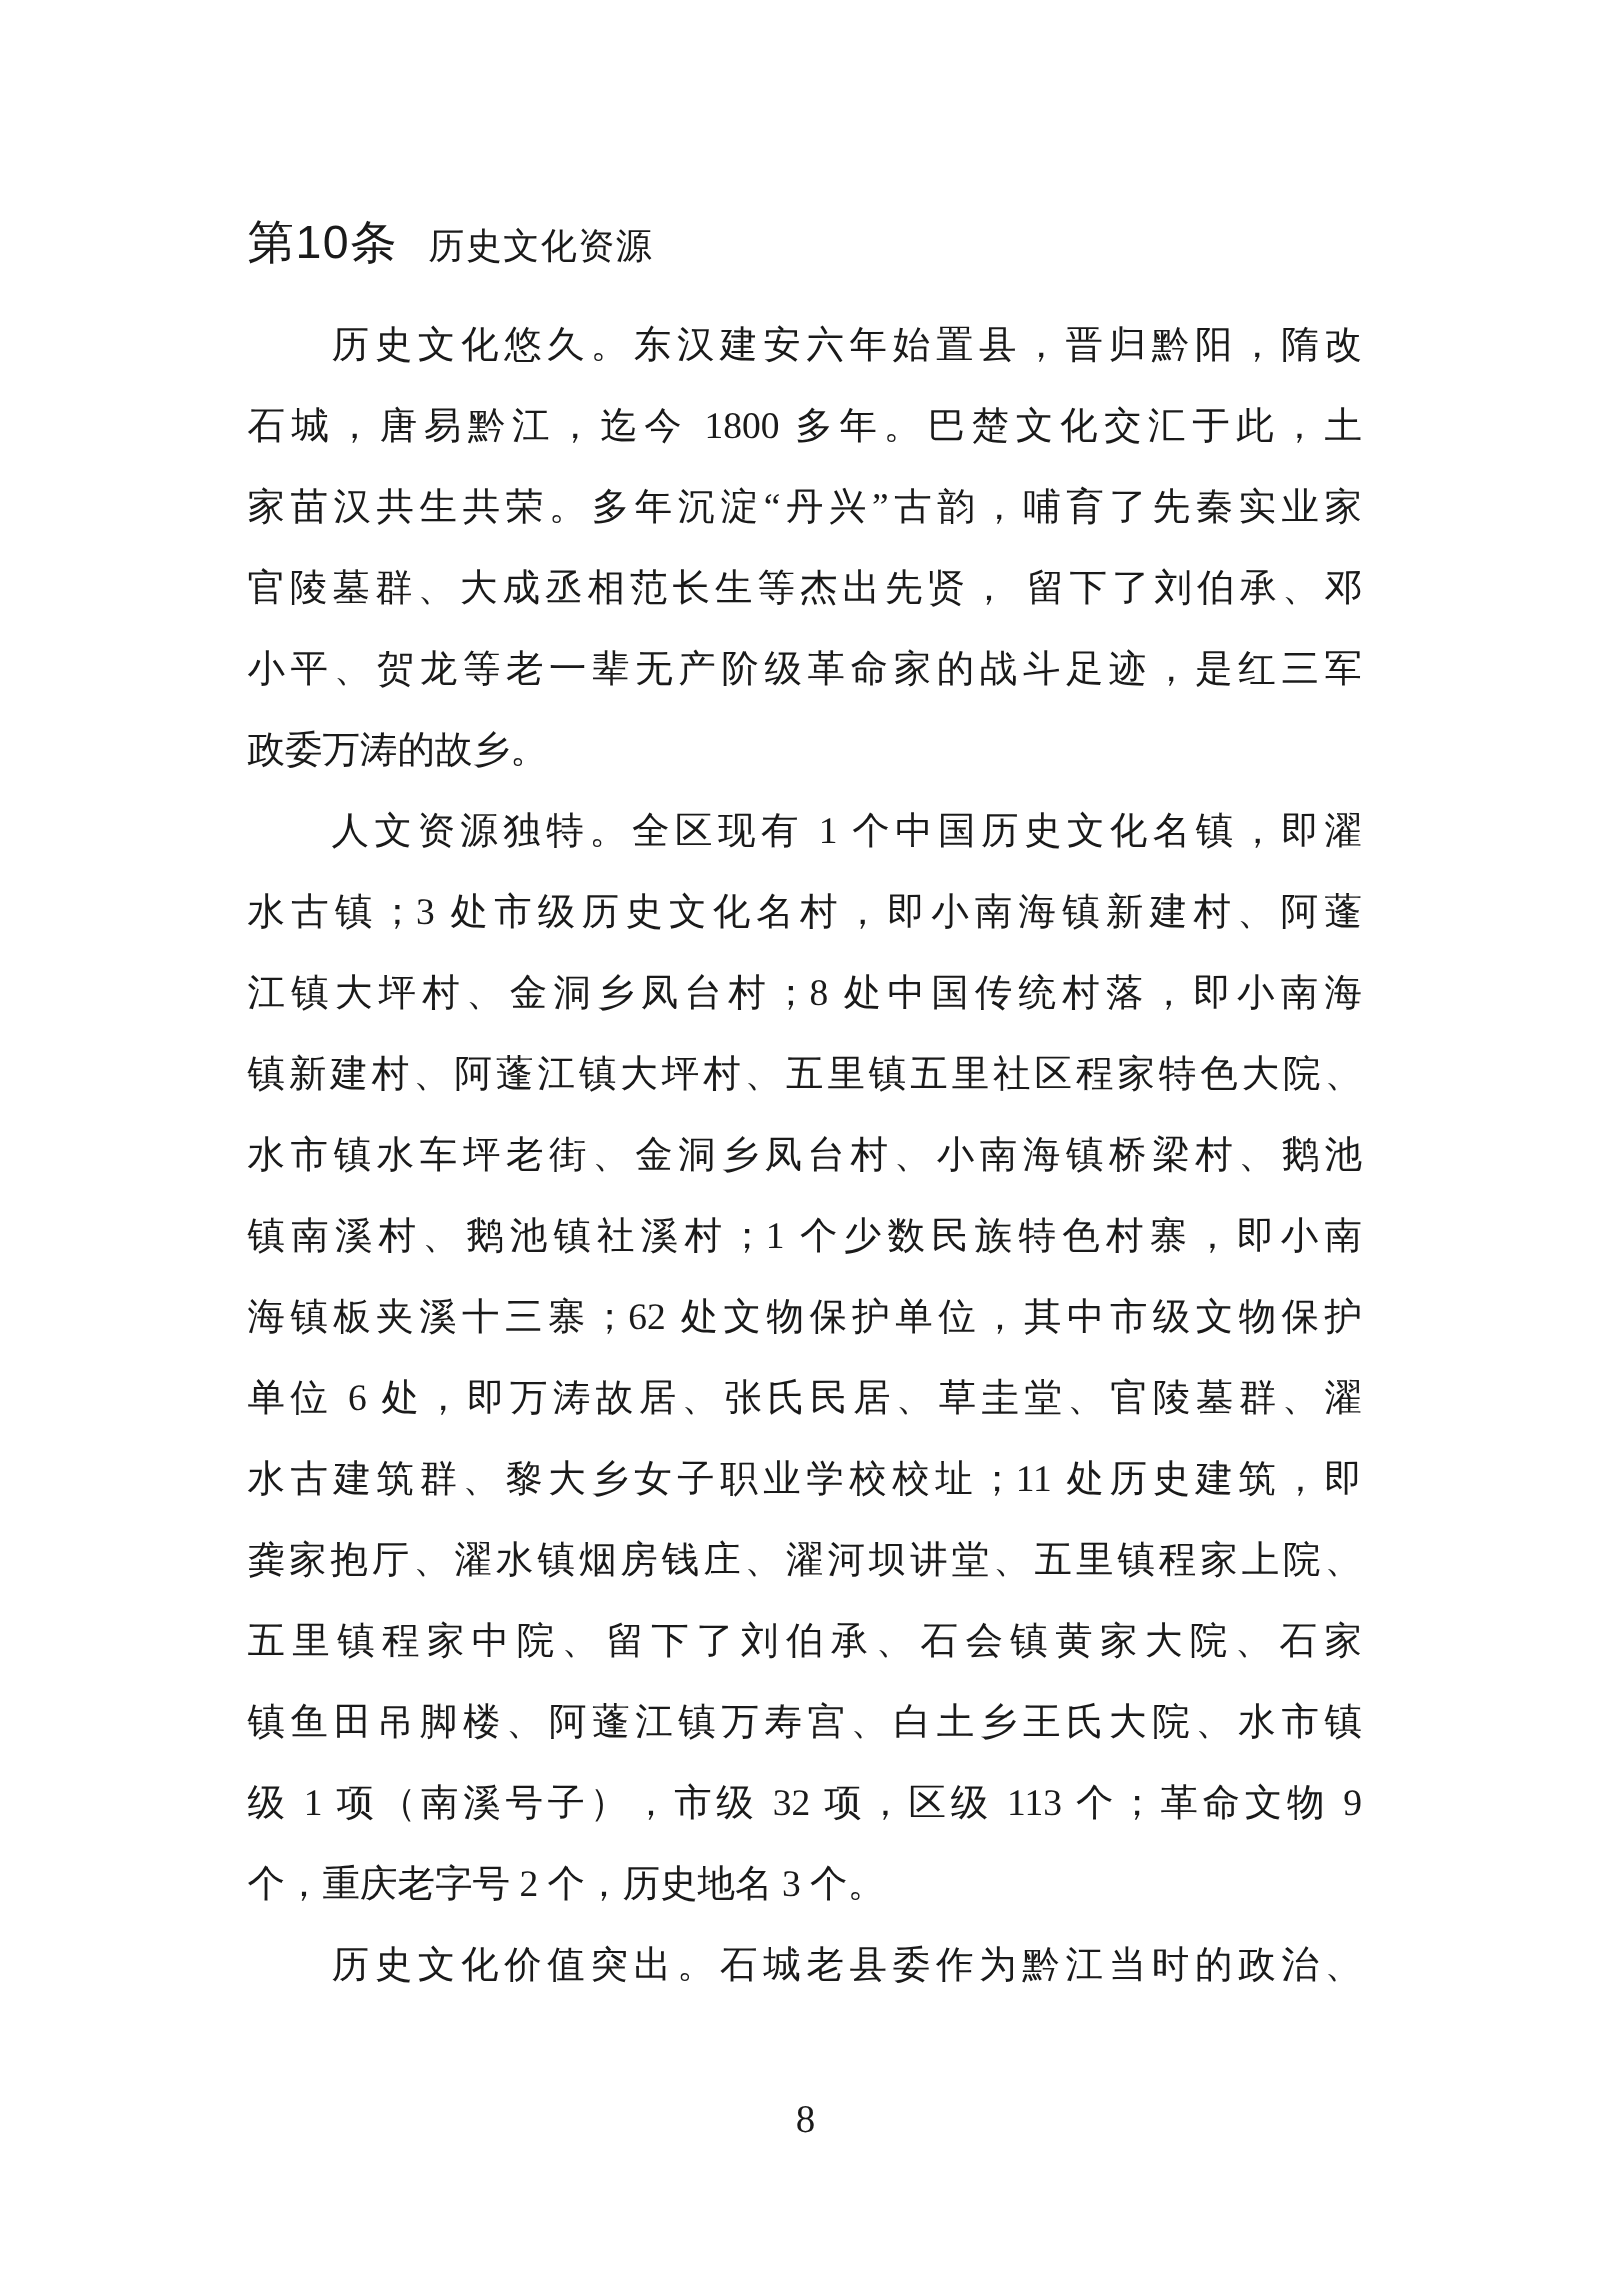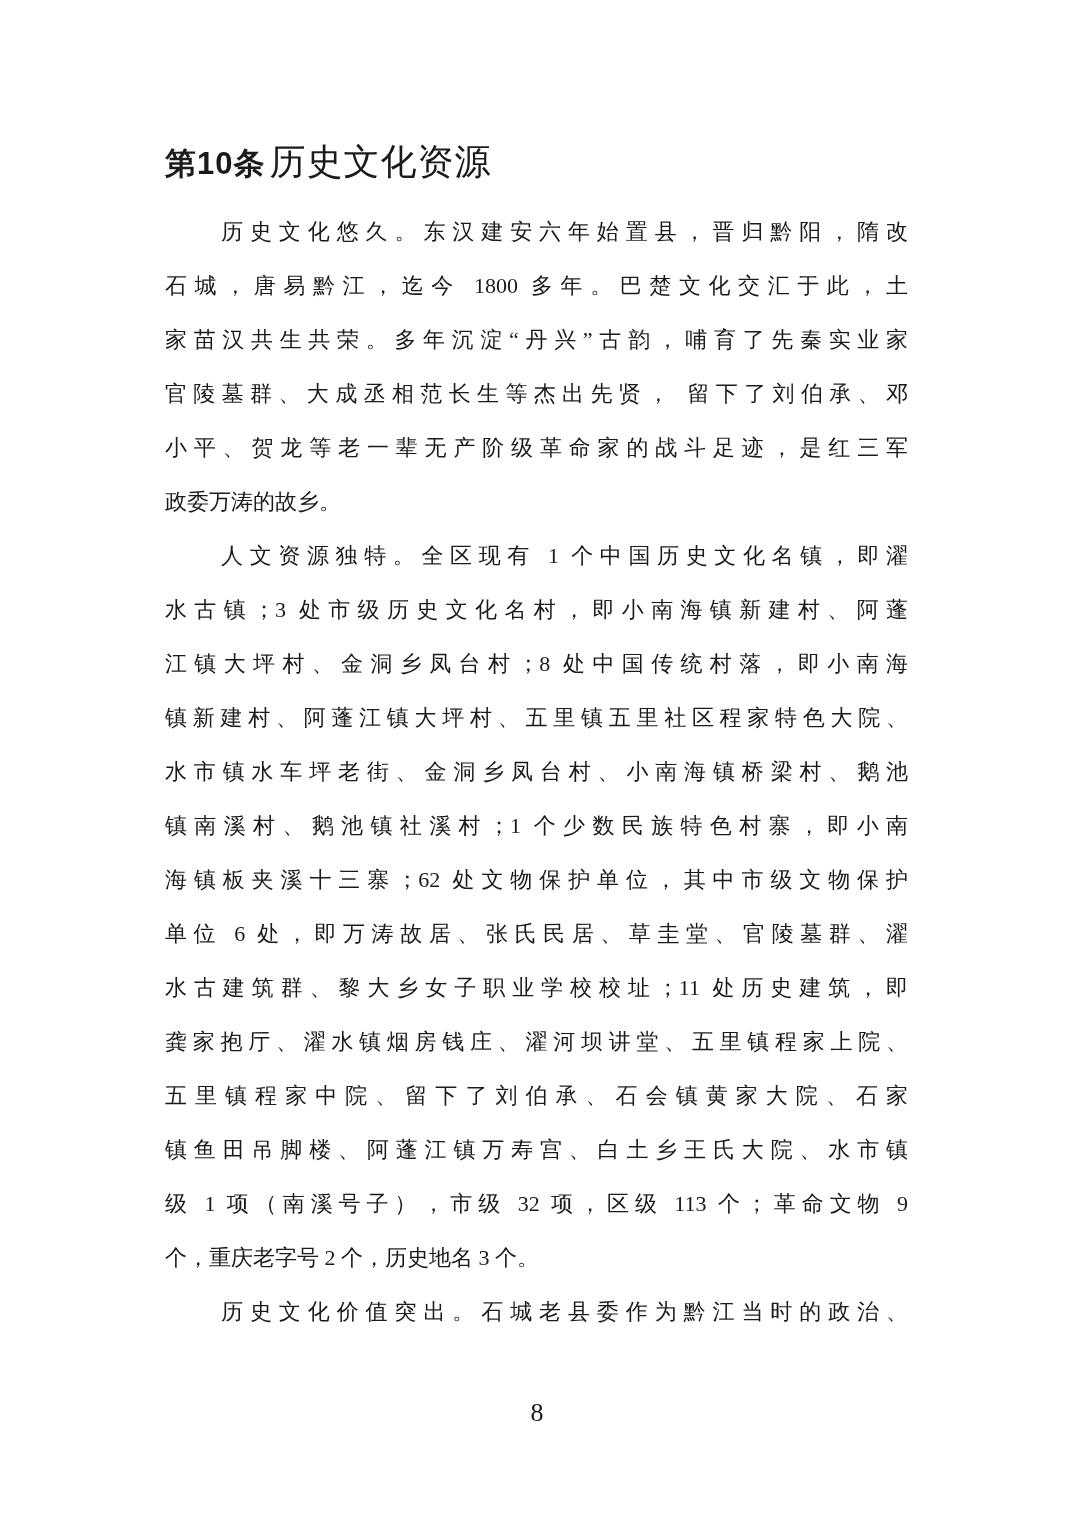--- a/index.html
+++ b/index.html
@@ -17,42 +17,42 @@
     padding: 140px 166px 0 165px;
     font-family: "Liberation Serif", serif;
     overflow: hidden;
   }
   .heading {
     line-height: 44px;
     white-space: nowrap;
   }
   .heading .hnum {
     font-family: "Liberation Sans", sans-serif;
-    font-weight: 700;
+    font-weight: 400;
     font-size: 31px;
     letter-spacing: 1px;
   }
   .heading .htitle {
     font-family: Liberation Sans, sans-serif;
-    font-size: 36px;
-    margin-left: 4px;
+    font-size: 24px;
+    margin-left: 20px;
     letter-spacing: 1px;
   }
   .docbody {
     margin-top: 14px;
     width: 743px;
   }
   .para {
     margin: 0;
     padding: 0;
   }
   .line {
     height: 54px;
     line-height: 54px;
-    font-size: 22px;
+    font-size: 25px;
     text-align: left;
   }
   .line.fill {
     text-align: justify;
     text-align-last: justify;
   }
   .line.first {
     text-indent: 56px;
   }
   .pagenum {

